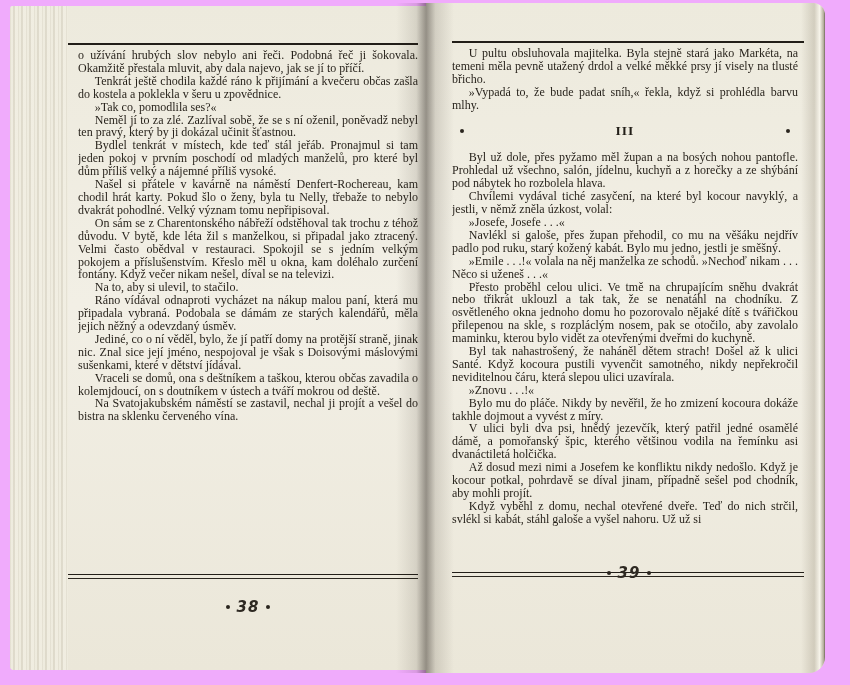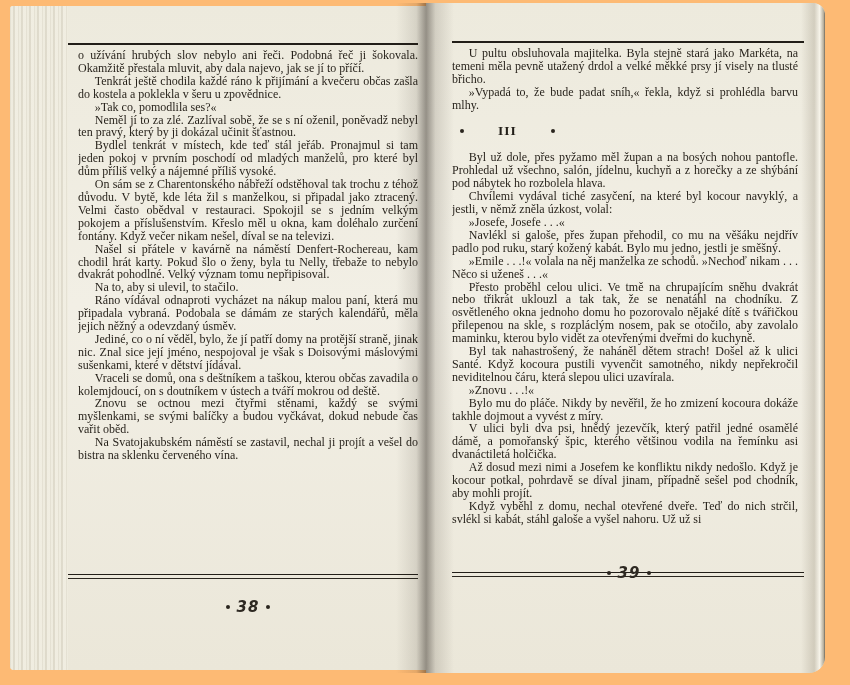--- a/index.html
+++ b/index.html
@@ -1,16 +1,16 @@
 <!DOCTYPE html>
 <html lang="cs"><head>
 <meta charset="utf-8">
 <style>
   html,body{margin:0;padding:0;background:#0d0b08;}
-  .scene{position:relative;width:850px;height:685px;background:#fdba74;overflow:hidden;
+  .scene{position:relative;width:850px;height:685px;background:#f0abfc;overflow:hidden;
          font-family:"Liberation Serif", serif;}
   
   .page{position:absolute;background:linear-gradient(180deg,#edeadd 0%,#f2efe5 45%,#ebe7d9 100%);}
   .page-left{left:10px;top:6px;width:416px;height:664px;border-radius:3px 0 0 4px;}
   .page-right{left:426px;top:3px;width:399px;height:670px;border-radius:0 12px 16px 0;}
   .edge-strips{position:absolute;left:0;top:0;width:58px;height:100%;
     background:repeating-linear-gradient(90deg,
       #d8d3c4 0px,#efecdf 1px,#efecdf 3px,#c9c3b1 4px,#f1eee2 5px,#f1eee2 8px);
     opacity:.85;border-radius:3px 0 0 4px;}
   .page-right::after{content:"";position:absolute;right:0;top:0;width:24px;height:100%;
@@ -28,21 +28,21 @@
   .bottom-rule-left{left:68px;top:574px;width:350px;}
   .bottom-rule-right{left:452px;top:572px;width:352px;}
   
   .text-col{position:absolute;color:#241f18;font-size:12px;line-height:12.9px;
     text-align:justify;overflow:hidden;hyphens:auto;}
   .text-left{left:78px;top:49px;width:340px;height:522px;}
   .text-right{left:452px;top:47px;width:346px;height:522px;}
   .text-col p{margin:0;text-indent:1.4em;}
   .text-col p.no-indent{text-indent:0;}
   
-  .section-heading{display:flex;align-items:center;justify-content:flex-start;
+  .section-heading{display:flex;align-items:center;justify-content:space-between;
     margin:13px 0 14px 0;font-weight:bold;font-size:13.5px;letter-spacing:1px;color:#221e18;gap:26px;}
   .dot{display:inline-block;width:4px;height:4px;border-radius:50%;background:#2a251e;margin:0 8px;}
   
   .page-num{position:absolute;display:flex;align-items:center;justify-content:center;
     font-family:"DejaVu Sans", sans-serif;font-weight:bold;font-size:15px;
     letter-spacing:1px;color:#2e2922;font-style:italic;}
   .page-num-left{left:78px;top:598px;width:340px;}
   .page-num-right{left:456px;top:564px;width:346px;}
   .page-num .dot{margin:0 7px;}
 </style>
@@ -61,27 +61,26 @@
   <div class="rule top-rule-right"></div>
   <div class="dbl-rule bottom-rule-left"></div>
   <div class="dbl-rule bottom-rule-right"></div>
 
   <div class="text-col text-left">
       <p class="no-indent">o užívání hrubých slov nebylo ani řeči. Podobná řeč ji šokovala. Okamžitě přestala mluvit, aby dala najevo, jak se jí to příčí.</p>
       <p>Tenkrát ještě chodila každé ráno k přijímání a kvečeru občas zašla do kostela a poklekla v šeru u zpovědnice.</p>
       <p>»Tak co, pomodlila ses?«</p>
       <p>Neměl jí to za zlé. Zazlíval sobě, že se s ní oženil, poněvadž nebyl ten pravý, který by ji dokázal učinit šťastnou.</p>
       <p>Bydlel tenkrát v místech, kde teď stál jeřáb. Pronajmul si tam jeden pokoj v prvním poschodí od mladých manželů, pro které byl dům příliš velký a nájemné příliš vysoké.</p>
+      <p>Našel si přátele v kavárně na náměstí Denfert-Rochereau, kam chodil hrát karty. Pokud šlo o ženy, byla tu Nelly, třebaže to nebylo dvakrát pohodlné. Velký význam tomu nepřipisoval.</p>
       <p>On sám se z Charentonského nábřeží odstěhoval tak trochu z téhož důvodu. V bytě, kde léta žil s manželkou, si připadal jako ztracený. Velmi často obědval v restauraci. Spokojil se s jedním velkým pokojem a příslušenstvím. Křeslo měl u okna, kam doléhalo zurčení fontány. Když večer nikam nešel, díval se na televizi.</p>
-      <p>Našel si přátele v kavárně na náměstí Denfert-Rochereau, kam chodil hrát karty. Pokud šlo o ženy, byla tu Nelly, třebaže to nebylo dvakrát pohodlné. Velký význam tomu nepřipisoval.</p>
       <p>Na to, aby si ulevil, to stačilo.</p>
       <p>Ráno vídával odnaproti vycházet na nákup malou paní, která mu připadala vybraná. Podobala se dámám ze starých kalendářů, měla jejich něžný a odevzdaný úsměv.</p>
       <p>Jediné, co o ní věděl, bylo, že jí patří domy na protější straně, jinak nic. Znal sice její jméno, nespojoval je však s Doisovými máslovými sušenkami, které v dětství jídával.</p>
       <p>Vraceli se domů, ona s deštníkem a taškou, kterou občas zavadila o kolemjdoucí, on s doutníkem v ústech a tváří mokrou od deště.</p>
-      <p>Znovu se octnou mezi čtyřmi stěnami, každý se svými myšlenkami, se svými balíčky a budou vyčkávat, dokud nebude čas vařit oběd.</p>
       <p>Na Svatojakubském náměstí se zastavil, nechal ji projít a vešel do bistra na sklenku červeného vína.</p>
     </div>
 
   <div class="text-col text-right">
     <div>
         <p>U pultu obsluhovala majitelka. Byla stejně stará jako Markéta, na temeni měla pevně utažený drdol a velké měkké prsy jí visely na tlusté břicho.</p>
         <p>»Vypadá to, že bude padat sníh,« řekla, když si prohlédla barvu mlhy.</p>
       </div>
     <div class="section-heading">
       <span class="dot"></span>

